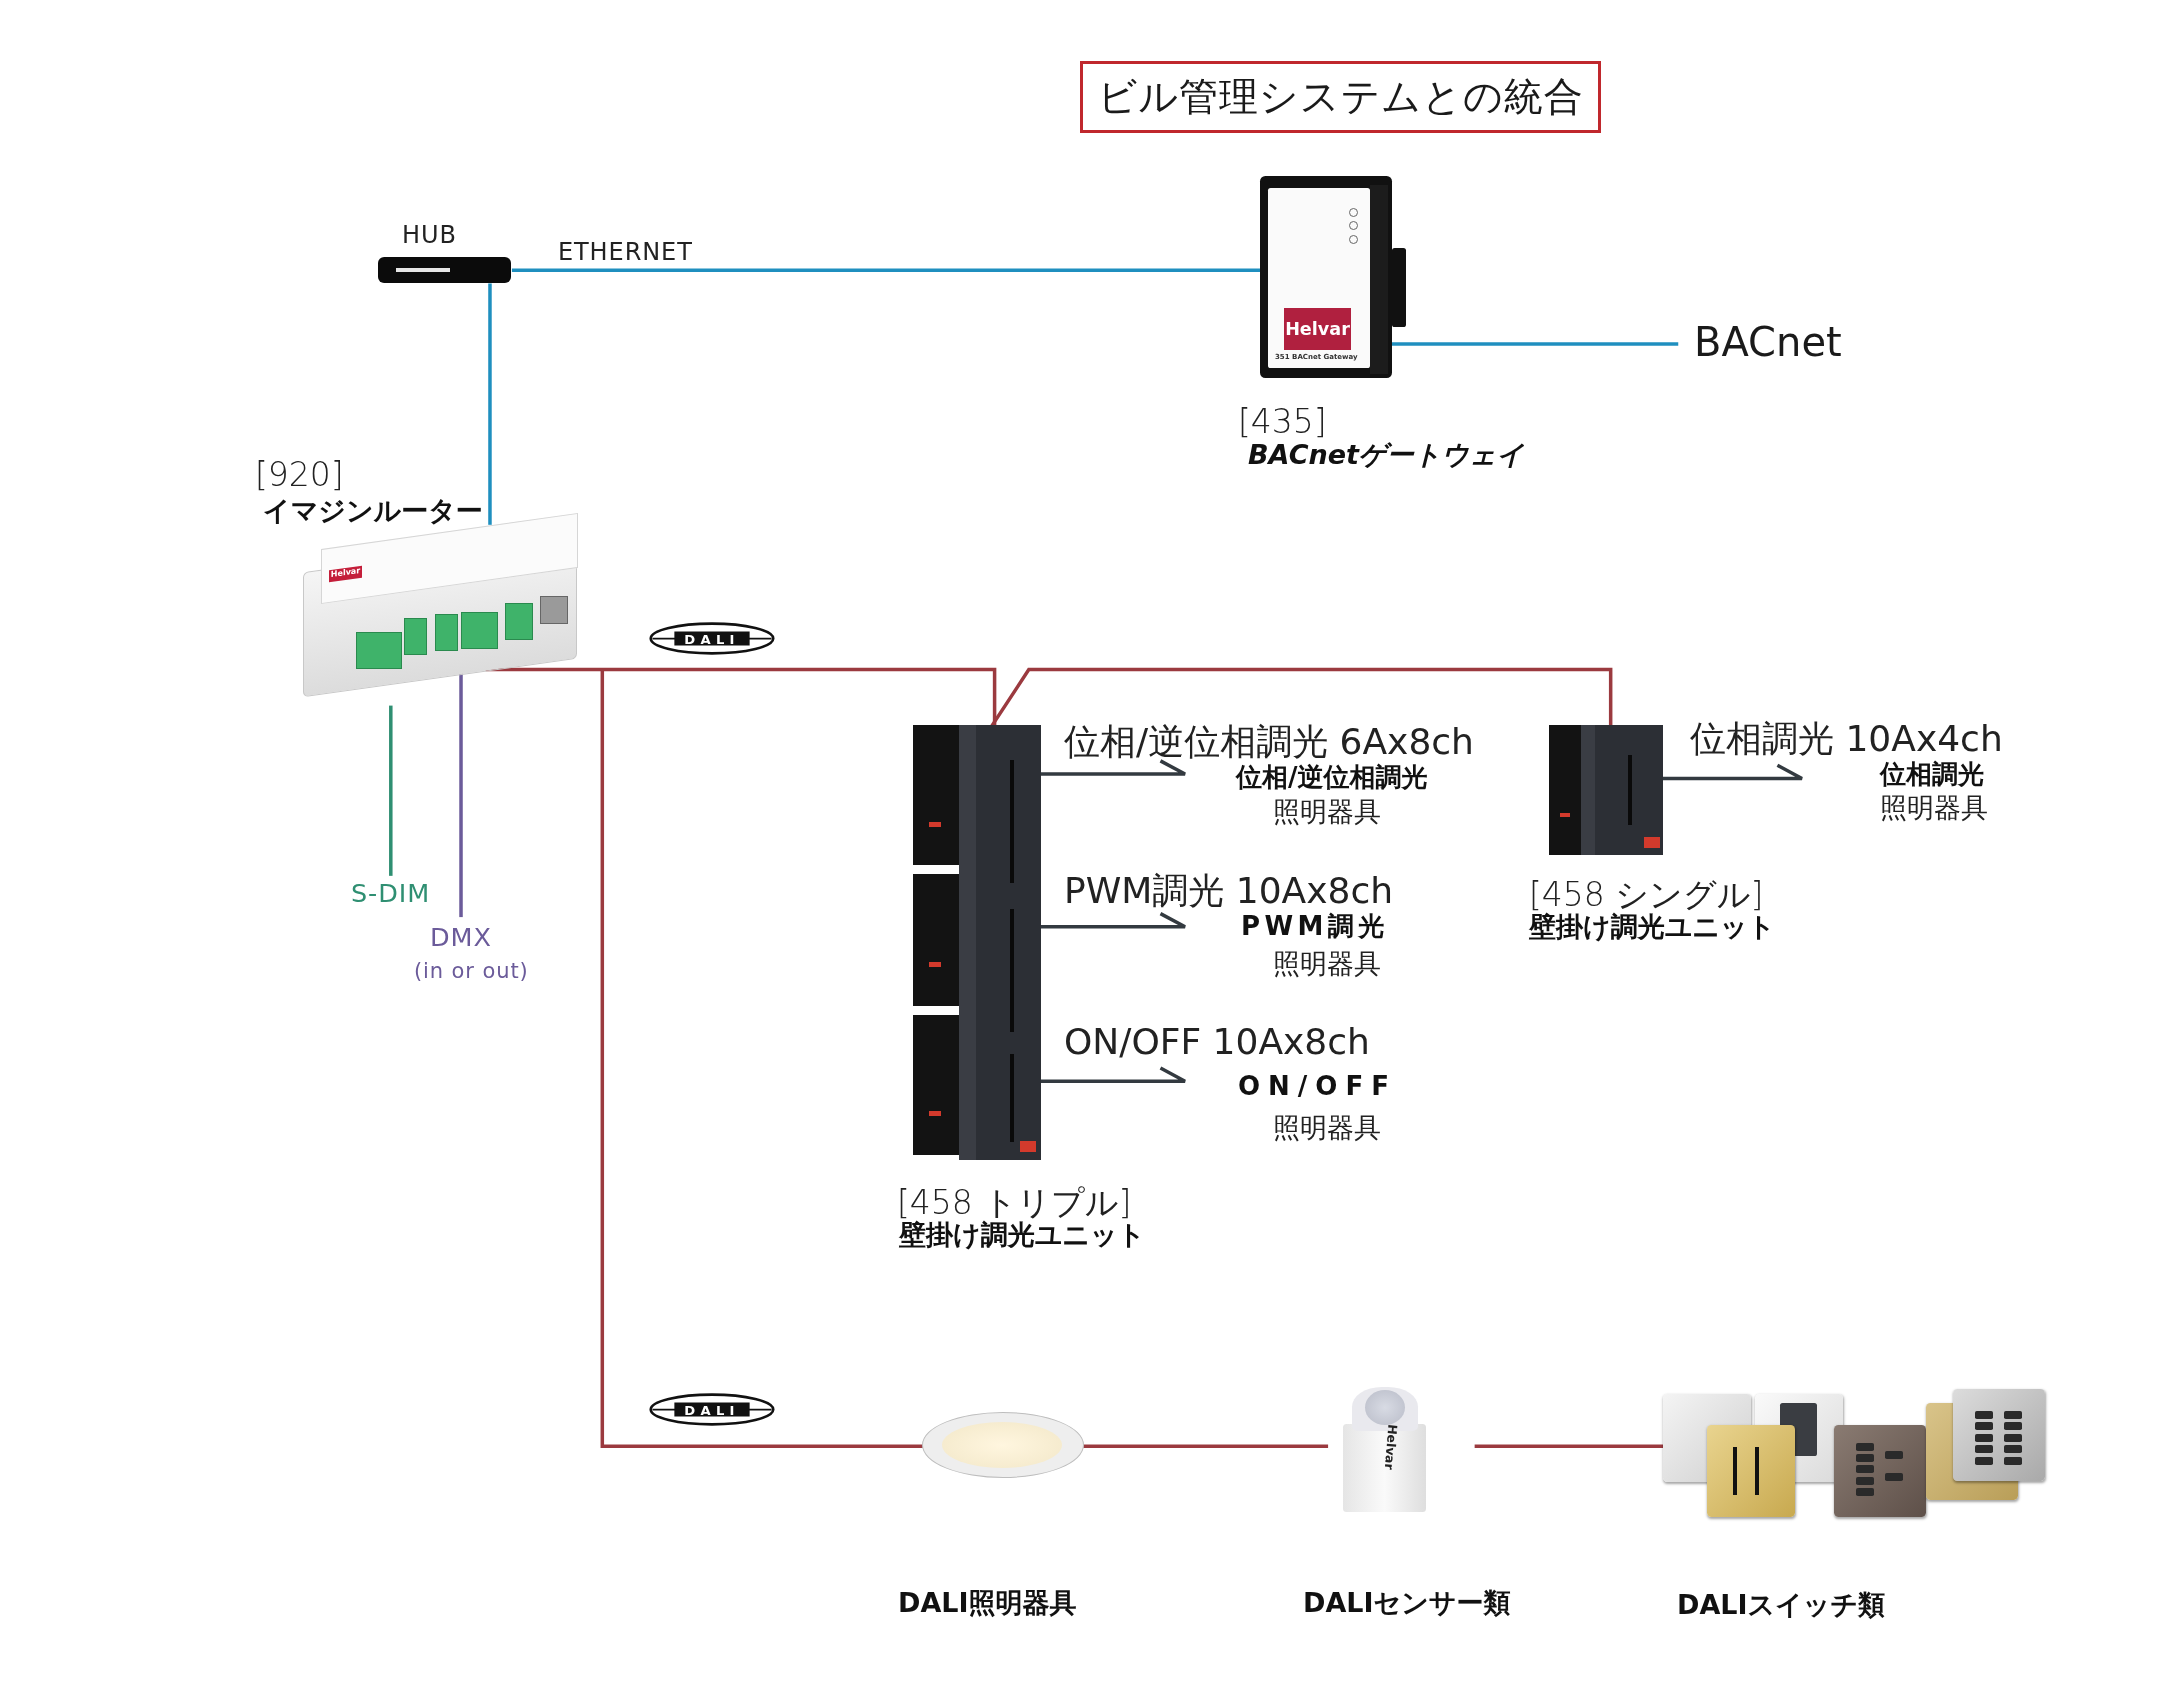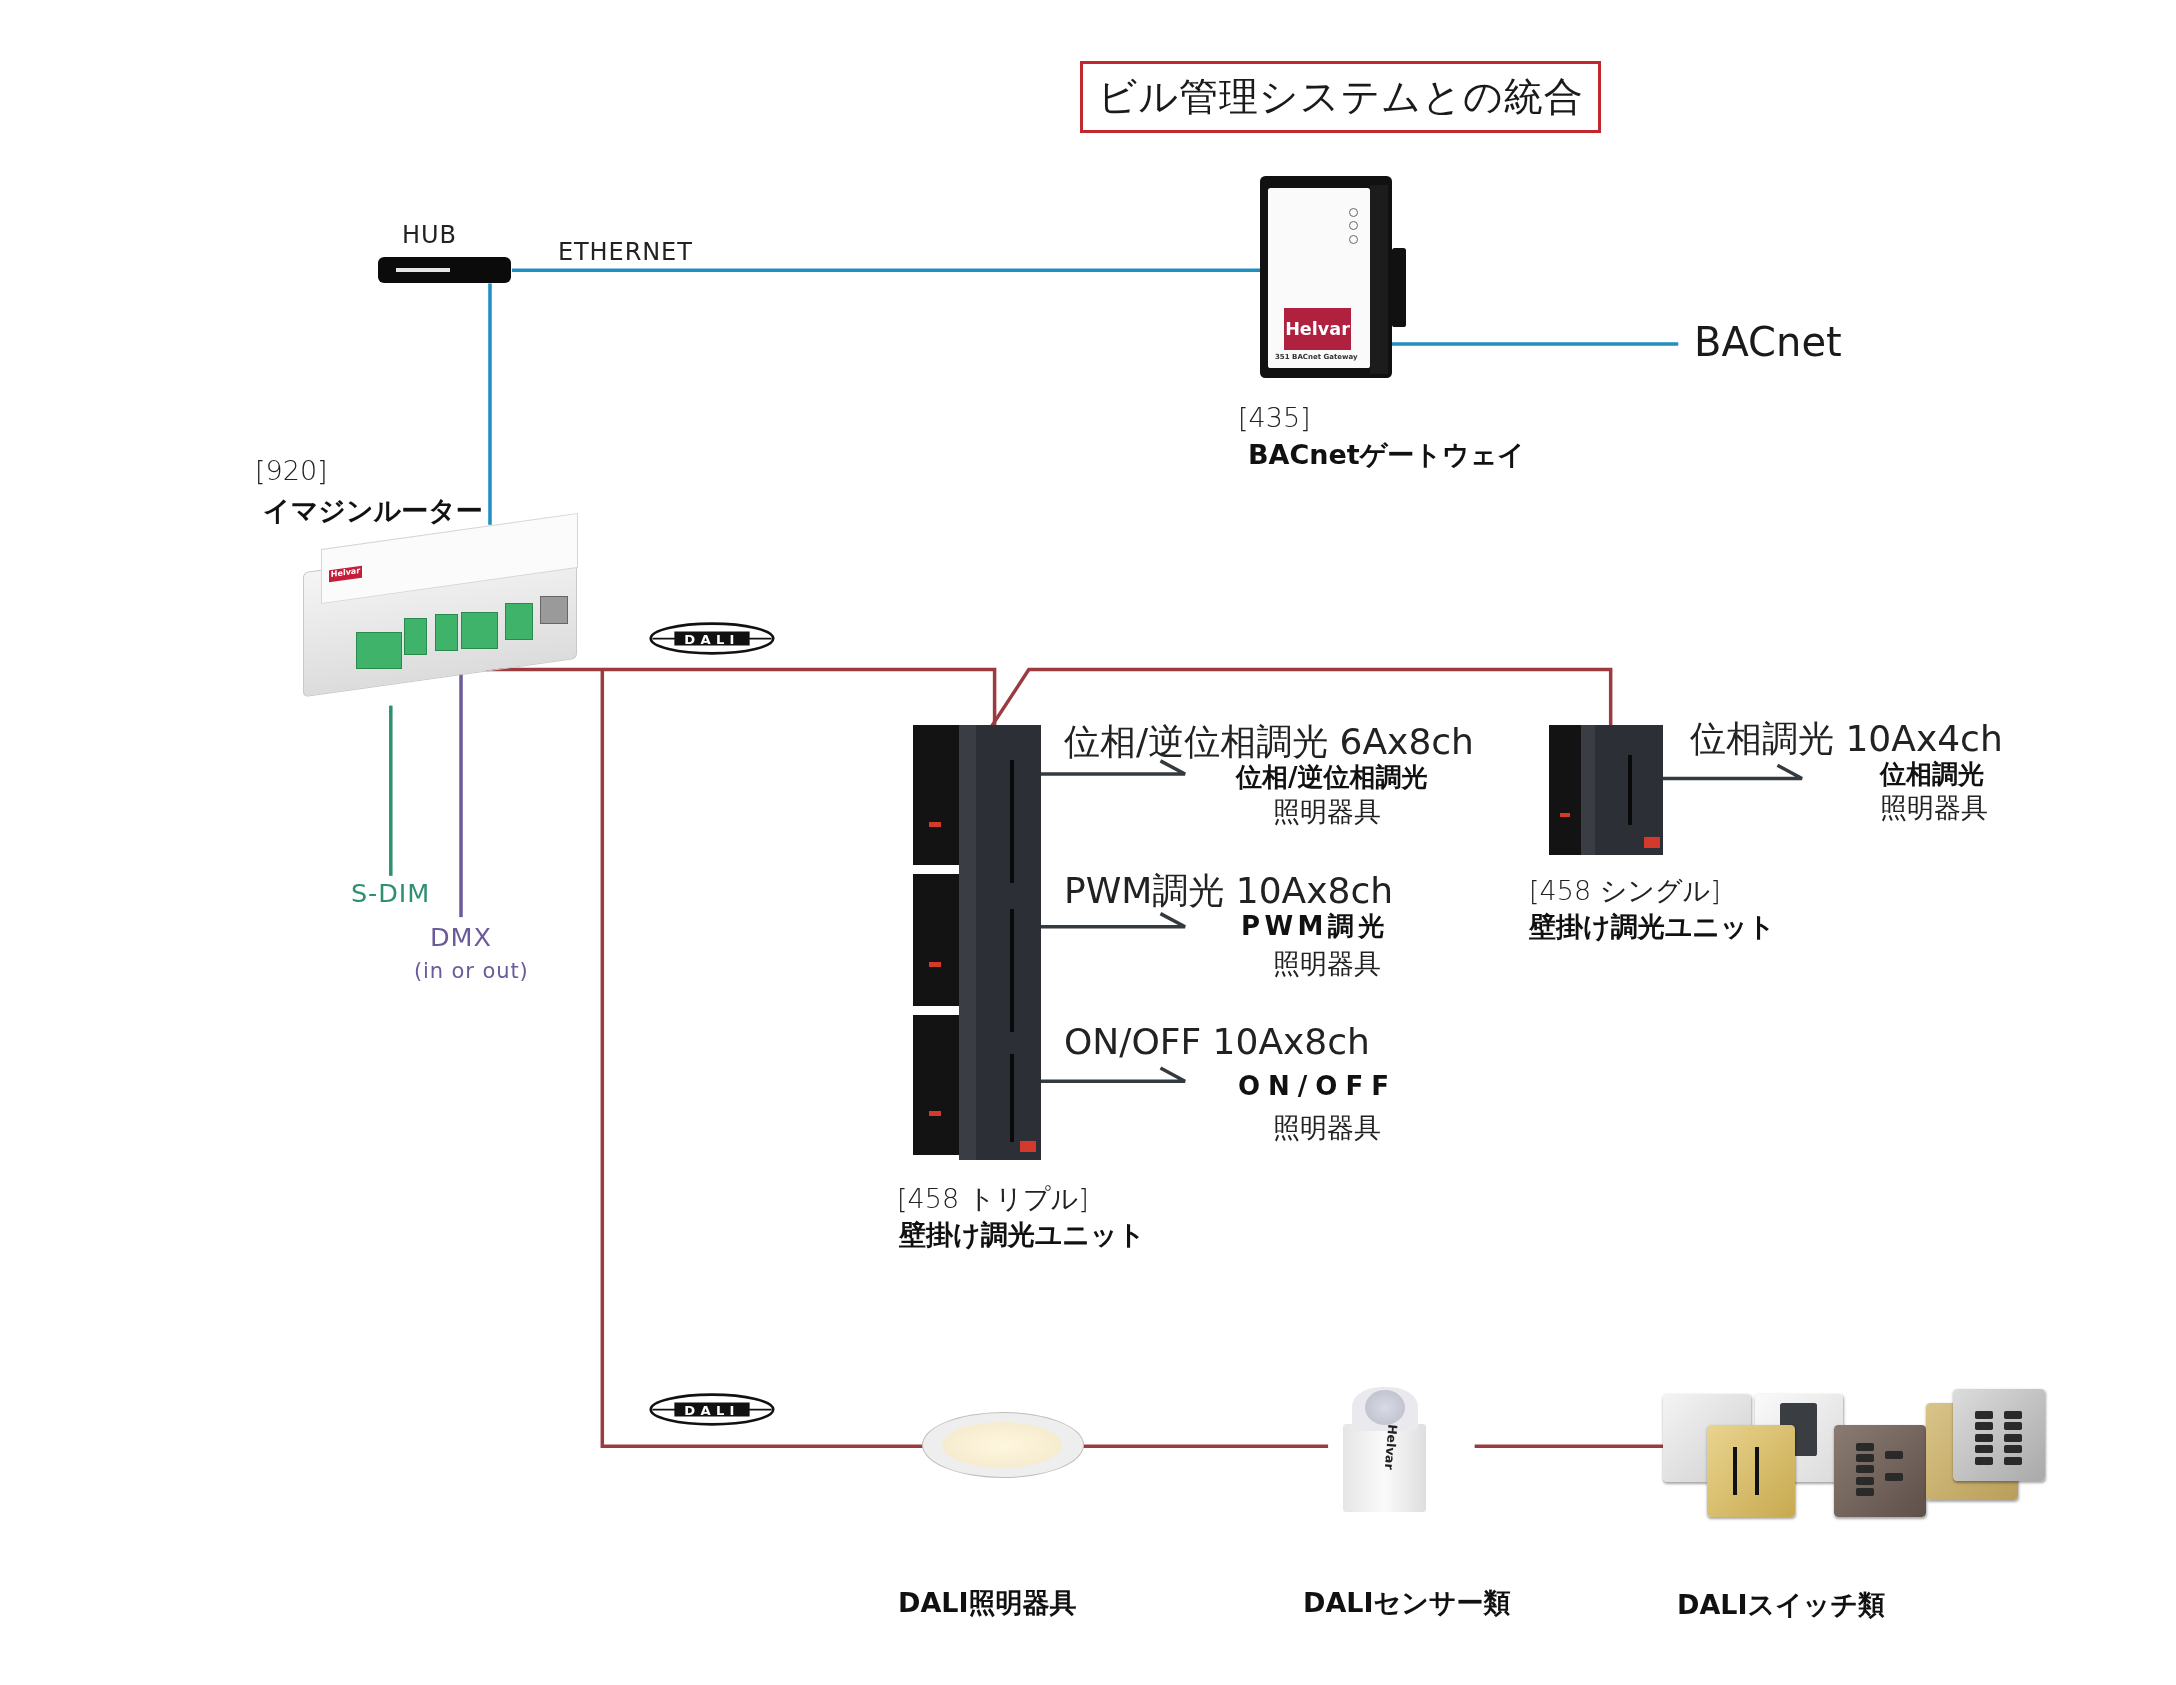--- a/index.html
+++ b/index.html
@@ -4,21 +4,21 @@
 <style>
   html, body { margin:0; padding:0; background:#ffffff; }
   body { width:2177px; height:1685px; position:relative; overflow:hidden;
          font-family:"DejaVu Sans", "Liberation Sans", sans-serif; color:#1a1a1a; }
   .abs { position:absolute; }
   svg#wires { position:absolute; left:0; top:0; }
   .title-box { left:1080px; top:61px; width:521px; height:72px; border:3.5px solid #c0282d;
                box-sizing:border-box; display:flex; align-items:center; justify-content:center;
                font-size:39px; letter-spacing:0.9px; }
   .lbl-thin { font-family:"DejaVu Sans", sans-serif; font-weight:300; }
-  .lbl-code { font-size:27px; color:#222; }
+  .lbl-code { font-size:33px; color:#222; }
   .lbl-name { font-size:27px; font-weight:bold; color:#111; }
   .small-cap { font-size:24px; color:#222; letter-spacing:0.9px; }
   .channel { font-size:36px; color:#222; }
   .target-b { font-size:26px; font-weight:bold; color:#111; }
   .target { font-size:27px; color:#222; }
   .bottom-lbl { font-size:27px; font-weight:bold; color:#111; }
 
   
   .hub { left:378px; top:257px; width:133px; height:26px; background:#0b0b0b; border-radius:6.1px; }
   .hub .slot { position:absolute; left:17.6px; top:10.5px; width:54px; height:4.4px; background:#e6e6e6; }
@@ -107,21 +107,21 @@
     <div class="gw-dot" style="left:81px;top:19.3px;"></div>
     <div class="gw-dot" style="left:81px;top:33px;"></div>
     <div class="gw-dot" style="left:81px;top:47px;"></div>
     <div class="gw-logo">Helvar</div>
     <div class="gw-sub">351 BACnet Gateway</div>
   </div>
   <div class="gw-side"></div>
   <div class="gw-bracket"></div>
 </div>
 <div class="abs lbl-code lbl-thin" style="left:1238px;top:402px;">[435]</div>
-<div class="abs lbl-name" style="left:1248px;top:437px;">BACnetゲートウェイ</div>
+<div class="abs lbl-name" style="left:1248px;top:437px;font-style:italic;">BACnetゲートウェイ</div>
 <div class="abs" style="left:1694px;top:319px;font-size:40px;color:#1a1a1a;">BACnet</div>
 
 <div class="abs lbl-code lbl-thin" style="left:255px;top:455px;">[920]</div>
 <div class="abs lbl-name" style="left:263px;top:493px;">イマジンルーター</div>
 <div class="abs router">
   <div class="router-body"></div>
   <div class="router-top"></div>
   <div class="router-logo">Helvar</div>
   <div class="term" style="left:53px;top:97px;width:44px;"></div>
   <div class="term" style="left:101px;top:83px;"></div>

